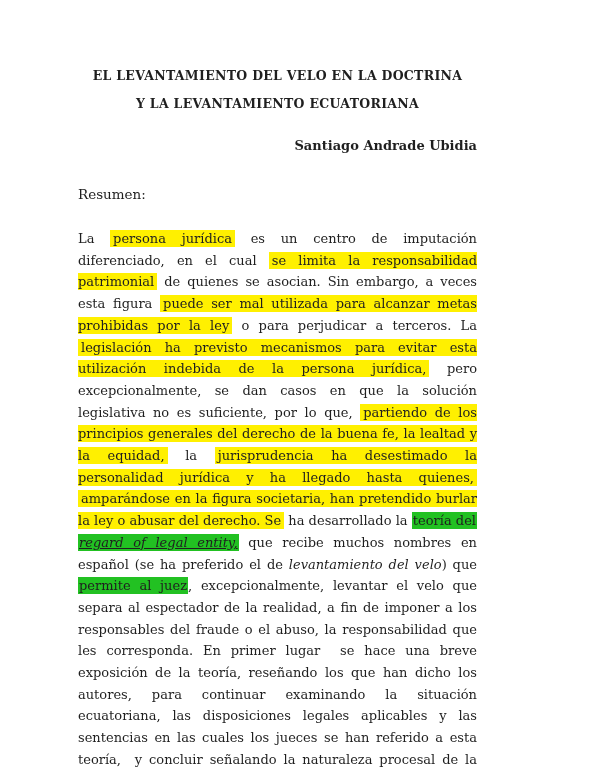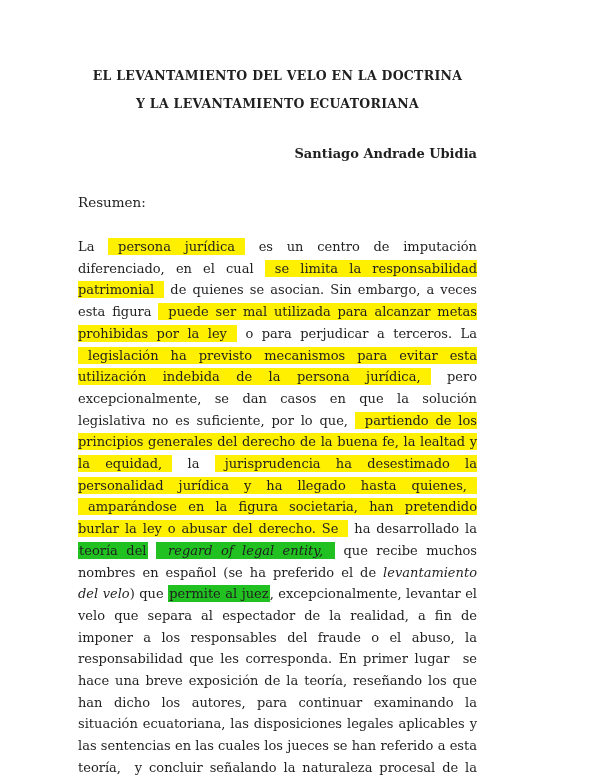--- a/index.html
+++ b/index.html
@@ -22,43 +22,43 @@
   .title{
     margin:62px 0 0 0;
     text-align:center;
     font-size:12.5px;
     font-weight:bold;
     line-height:28px;
     letter-spacing:0.3px;
   }
   .title-line{display:block;}
   .author{
-    margin-top:26px;
+    margin-top:18px;
     text-align:right;
     font-size:13px;
     font-weight:bold;
     line-height:20px;
   }
   .section-heading{
     margin-top:28px;
     font-size:13.5px;
     font-weight:normal;
     line-height:20px;
   }
   .abstract{
     margin:24px 0 0 0;
     font-size:13px;
     line-height:21.7px;
     text-align:justify;
     text-justify:inter-word;
   }
   .seg{}
-  .seg.yellow{background:var(--highlight-yellow);padding:1px 10px;}
+  .seg.yellow{background:var(--highlight-yellow);padding:1px 3px;}
   .seg.green{background:var(--highlight-green);padding:1px 1px;}
-  .seg.green-italic{background:var(--highlight-green);padding:1px 12px;font-style:italic;}
+  .seg.green-italic{background:var(--highlight-green);padding:1px 1px;font-style:italic;text-decoration:underline;}
   .seg.italic{font-style:italic;}
 </style>
 </head>
 <body>
 
 <div class="page">
   <h1 class="title">
     <span class="title-line">EL LEVANTAMIENTO DEL VELO EN LA DOCTRINA</span>
     <span class="title-line">Y LA LEVANTAMIENTO ECUATORIANA</span>
   </h1>

